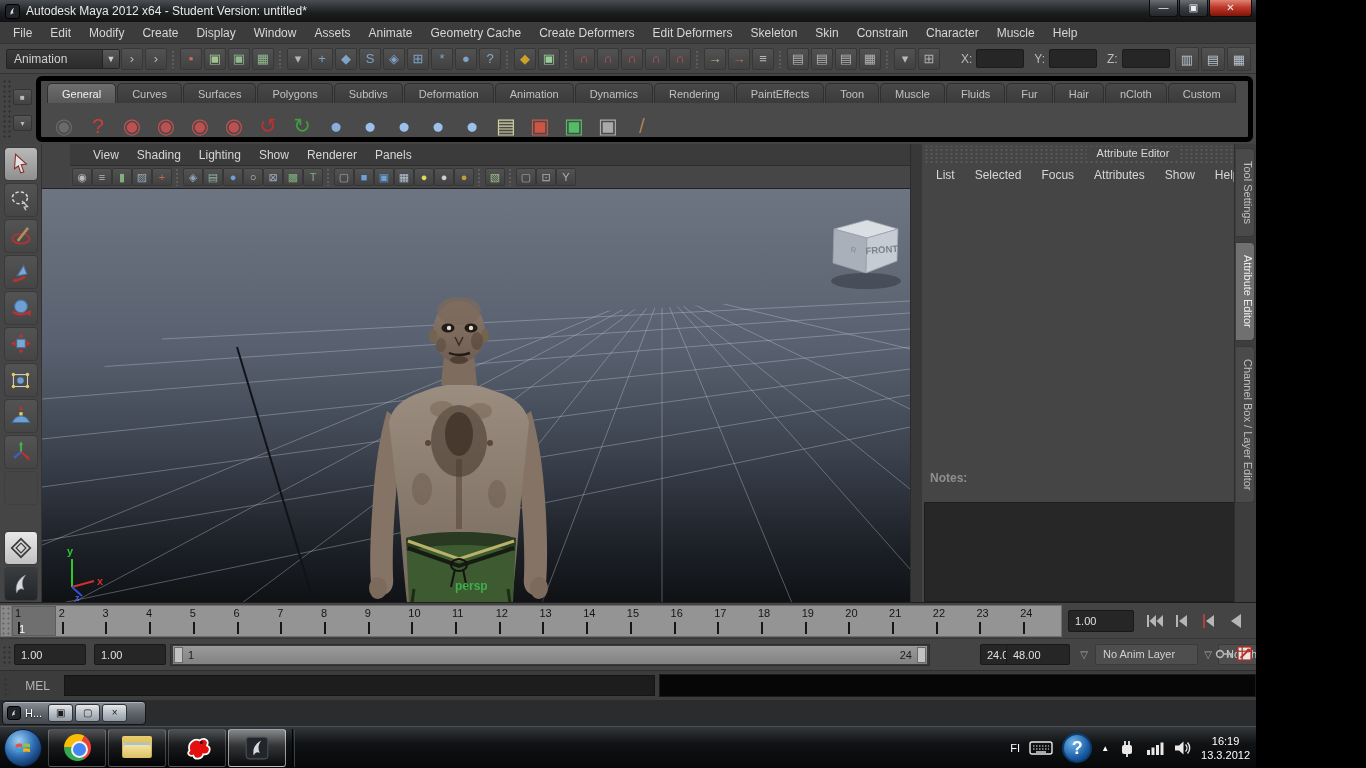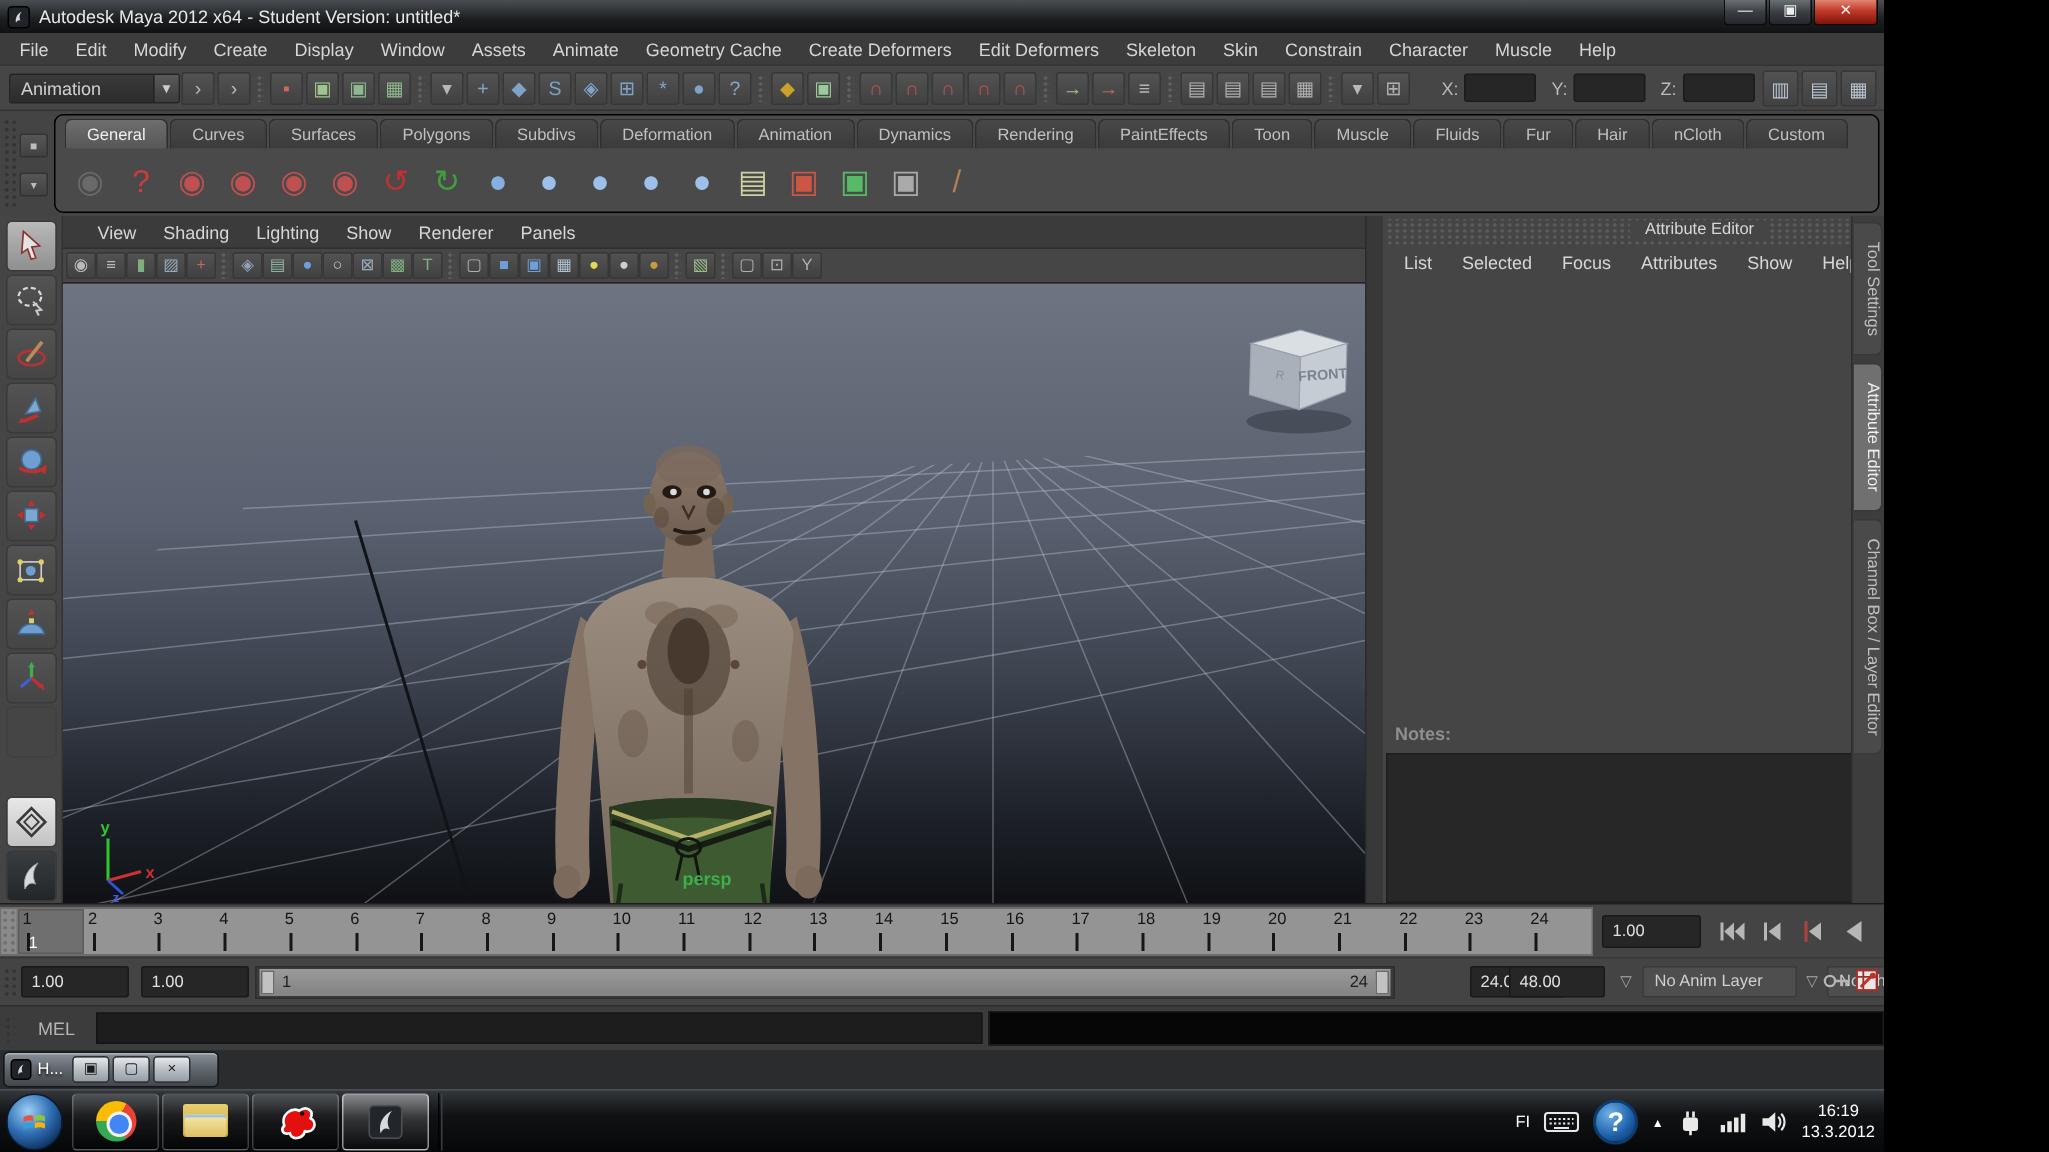--- a/index.html
+++ b/index.html
@@ -31,56 +31,56 @@
   .coords .clabel{color:#bbb;margin:0 4px 0 10px;font-size:12px;}
   .cinput{width:48px;height:19px;background:#262626;border:1px solid #1b1b1b;border-radius:2px;color:#ddd;font-size:11px;padding:0 4px;font-family:"Liberation Sans",sans-serif;}
   .sl-right{position:absolute;right:4px;top:3px;display:flex;}
   .sl-right .icon-btn{width:24px;height:24px;}
 
   
   .shelfzone{position:absolute;left:0;top:75px;width:100%;height:69px;background:#444;}
   .grip{position:absolute;background:radial-gradient(circle,#333 1px,transparent 1.3px) 0 0/5px 5px repeat;}
   .shelf-grip{left:2px;top:4px;width:9px;height:60px;}
   .shelf-sidebtn{position:absolute;left:13px;width:19px;height:16px;background:linear-gradient(#565656,#414141);border:1px solid #333;border-radius:2px;color:#bbb;font-size:8px;text-align:center;line-height:15px;}
-  .shelf-frame{position:absolute;left:36px;top:1px;right:3px;height:66px;border:1px solid #000000;border-radius:6px;background:#4a4a4a;}
+  .shelf-frame{position:absolute;left:36px;top:1px;right:3px;height:66px;border:5px solid #000000;border-radius:6px;background:#4a4a4a;}
   .shelf-tabs{position:absolute;left:6px;top:1px;right:2px;height:21px;display:flex;align-items:flex-end;}
   .shelf-tab{padding:0 14px;height:20px;line-height:20px;font-size:11px;color:#c0c0c0;background:linear-gradient(#484848,#3b3b3b);border:1px solid #2f2f2f;border-bottom:none;border-radius:5px 5px 0 0;margin-right:1px;white-space:nowrap;}
   .shelf-tab.active{background:linear-gradient(#6e6e6e,#575757);color:#f0f0f0;}
   .shelf-icons{position:absolute;left:6px;top:24px;right:2px;height:40px;display:flex;align-items:center;}
   .shelf-icons .icon-btn{width:32px;height:32px;background:none;border:none;font-size:21px;}
 
   
   .toolbox{position:absolute;left:0;top:144px;width:42px;height:458px;background:#454545;border-right:1px solid #333;display:flex;flex-direction:column;align-items:center;padding-top:2px;}
   .tool-btn{width:34px;height:34px;margin:1px 0;border-radius:4px;background:linear-gradient(#535353,#454545);border:1px solid #3a3a3a;display:flex;align-items:center;justify-content:center;}
   .tool-btn.active{background:linear-gradient(#b9b9b9,#8f8f8f);}
   .tool-btn.spacer{background:none;border-color:#3f3f3f;}
   .tb-gap{flex:1;}
   .tool-btn.light{background:linear-gradient(#e8e8e8,#c2c2c2);}
   .tool-btn.dark{background:linear-gradient(#3a3d40,#232629);}
 
-  .viewport{position:absolute;left:42px;top:144px;width:868px;height:458px;background:#444;}
+  .viewport{position:absolute;left:42px;top:144px;width:868px;height:458px;background:#444;padding-left:28px;}
   .vp-menubar{height:22px;background:#3b3b3b;border-bottom:1px solid #2e2e2e;display:flex;align-items:center;padding-left:14px;}
   .vp-toolbar{height:22px;background:#464646;display:flex;align-items:center;padding-left:2px;}
   .vp-toolbar .icon-btn{width:20px;height:18px;font-size:11px;margin:0;}
   .view{position:absolute;left:0;top:44px;width:868px;height:414px;background:linear-gradient(180deg,#6b7380 0%,#5b onwards 0%);overflow:hidden;border-top:1px solid #222;}
   .view{background:linear-gradient(180deg,#6d7582 0%,#5c London 0%);}
   .view{background:linear-gradient(180deg,#6d7582 0%,#596170 38%,#3e4551 62%,#1d2128 86%,#0f1114 100%);}
 
   
   .splitter{position:absolute;left:910px;top:144px;width:12px;height:458px;background:#383838;border-left:1px solid #2b2b2b;}
   .ae{position:absolute;left:922px;top:144px;width:422px;height:458px;background:#454545;display:flex;flex-direction:column;}
   .ae-header{height:17px;margin:2px 2px 0 2px;position:relative;background:radial-gradient(circle,#5a5a5a 1px,transparent 1.2px) 0 2px/5px 4px repeat;}
   .ae-title{position:absolute;left:50%;transform:translateX(-50%);top:1px;background:#454545;padding:0 10px;font-size:11px;color:#d8d8d8;white-space:nowrap;}
   .ae-hbtns{position:absolute;right:2px;top:0;display:flex;background:#454545;padding-left:4px;}
   .ae-hbtn{width:14px;height:13px;border:1px solid #8a8a8a;background:#3c3c3c;color:#ccc;font-size:9px;line-height:11px;text-align:center;margin-left:2px;}
   .ae-menus{height:24px;display:flex;align-items:center;padding-left:4px;}
   .ae-menus .menu-item{padding:0 10px;}
   .ae-message{padding:2px 6px;color:#cccccc;font-size:12px;}
   .ae-body{flex:1;}
-  .ae-notes-label{padding:0 8px 6px 8px;color:#8f8f8f;font-weight:bold;font-size:12px;}
+  .ae-notes-label{padding:0 8px 17px 8px;color:#8f8f8f;font-weight:bold;font-size:12px;}
   .ae-notes{margin:0 2px;height:100px;background:#272727;border:1px solid #1e1e1e;}
   .ae-btnrow{display:flex;margin:2px;gap:3px;}
   .ae-btn{flex:1;height:21px;background:linear-gradient(#525252,#464646);border:1px solid #3a3a3a;border-radius:2px;color:#8a8a8a;font-size:12px;text-align:center;line-height:20px;}
   .ae-btn.primary{background:linear-gradient(#7a7a7a,#646464);color:#f0f0f0;}
 
   .sidestrip{position:absolute;right:0;top:144px;width:22px;height:458px;background:#3d3d3d;border-left:1px solid #2e2e2e;padding-top:4px;}
   .side-tab{writing-mode:vertical-rl;width:19px;margin:0 0 5px 1px;padding:12px 0;background:#4a4a4a;border:1px solid #383838;border-left:none;border-radius:0 5px 5px 0;color:#c0c0c0;font-size:11px;text-align:center;white-space:nowrap;}
   .side-tab.active{background:#707070;color:#efefef;}
 
   

